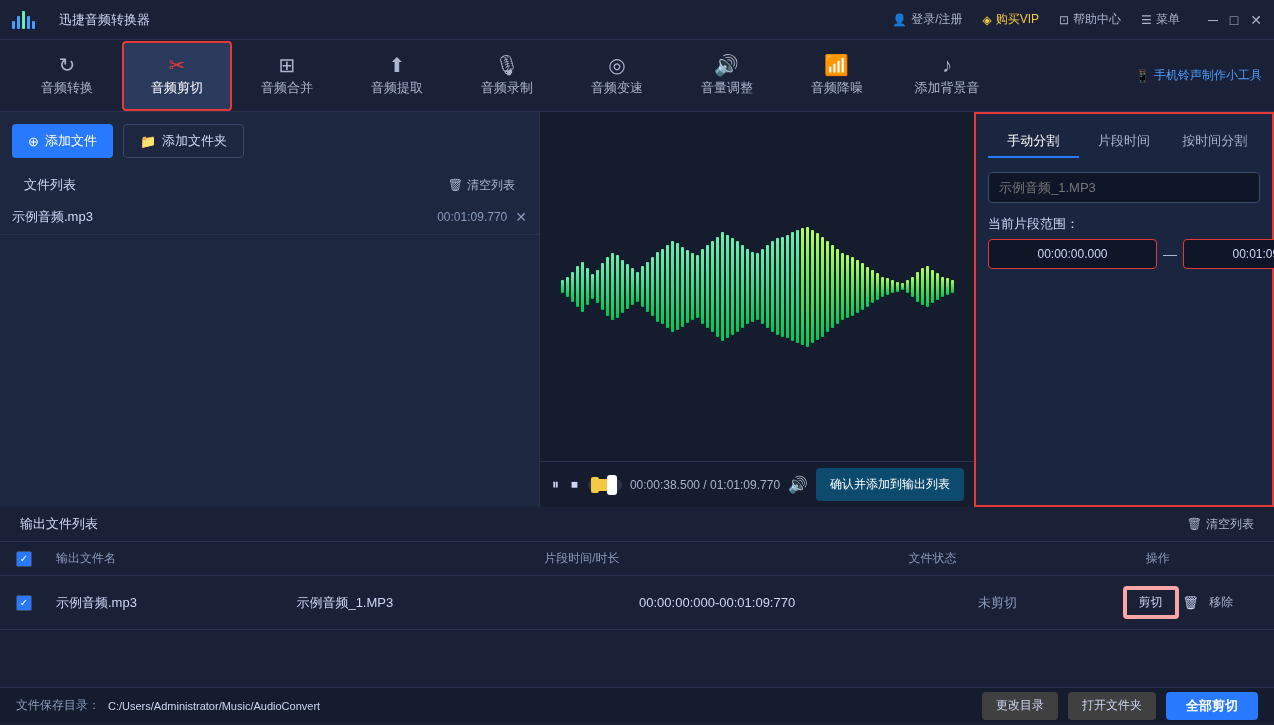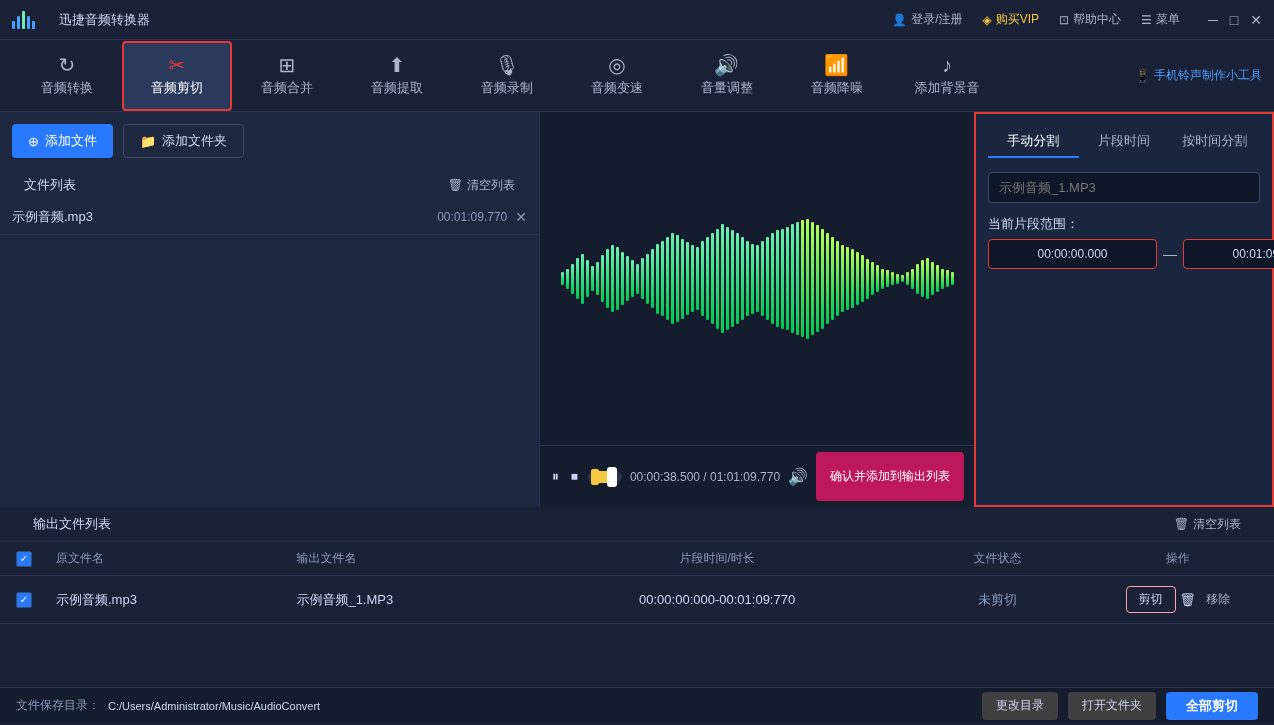--- a/index.html
+++ b/index.html
@@ -278,25 +278,25 @@
       color: #aab4cc;
       font-size: 12px;
       white-space: nowrap;
     }
     .volume-icon {
       color: #aab4cc;
       font-size: 16px;
       cursor: pointer;
     }
     .confirm-btn {
-      background: #be185d;
+      background: #0c4a6e;
       color: #fff;
       border: none;
       border-radius: 4px;
-      padding: 16px 14px;
+      padding: 8px 14px;
       font-size: 12px;
       cursor: pointer;
       white-space: nowrap;
     }
 
     
     .right-panel {
       width: 300px;
       background: #1a2540;
       border: 2px solid #e53935;
@@ -359,21 +359,21 @@
       outline: none;
       text-align: center;
     }
     .range-dash {
       color: #aab4cc;
       font-size: 14px;
     }
     .output-header {
       display: flex;
       justify-content: space-between;
-      padding: 8px 33px;
+      padding: 8px 20px;
       color: #cdd6f4;
       font-size: 13px;
       border-bottom: 1px solid #2a3250;
     }
     .output-table-header {
       display: flex;
       align-items: center;
       padding: 8px 16px;
       color: #8899bb;
       font-size: 12px;
@@ -402,21 +402,21 @@
       background: #2979ff;
       display: flex;
       align-items: center;
       justify-content: center;
       color: #fff;
       font-size: 10px;
       cursor: pointer;
     }
     .status-text { color: #8899bb; }
     .action-cut {
-      border: 1px solid #fca5a5;
+      border: 4px solid #fca5a5;
       background: transparent;
       color: #cdd6f4;
       border-radius: 4px;
       padding: 4px 12px;
       font-size: 12px;
       cursor: pointer;
     }
     .action-del {
       background: transparent;
       color: #aab4cc;
@@ -709,21 +709,20 @@
     <span>输出文件列表</span>
     <div class="clear-btn">
       <span>🗑</span>
       <span>清空列表</span>
     </div>
   </div>
   <div class="output-table-header">
     <div class="col-check">
       <div class="checkbox">✓</div>
     </div>
-    <div class="col-src">原文件名</div>
     <div class="col-out">输出文件名</div>
     <div class="col-time">片段时间/时长</div>
     <div class="col-status">文件状态</div>
     <div class="col-action">操作</div>
   </div>
   <div class="output-row">
     <div class="col-check">
       <div class="checkbox">✓</div>
     </div>
     <div class="col-src">示例音频.mp3</div>

